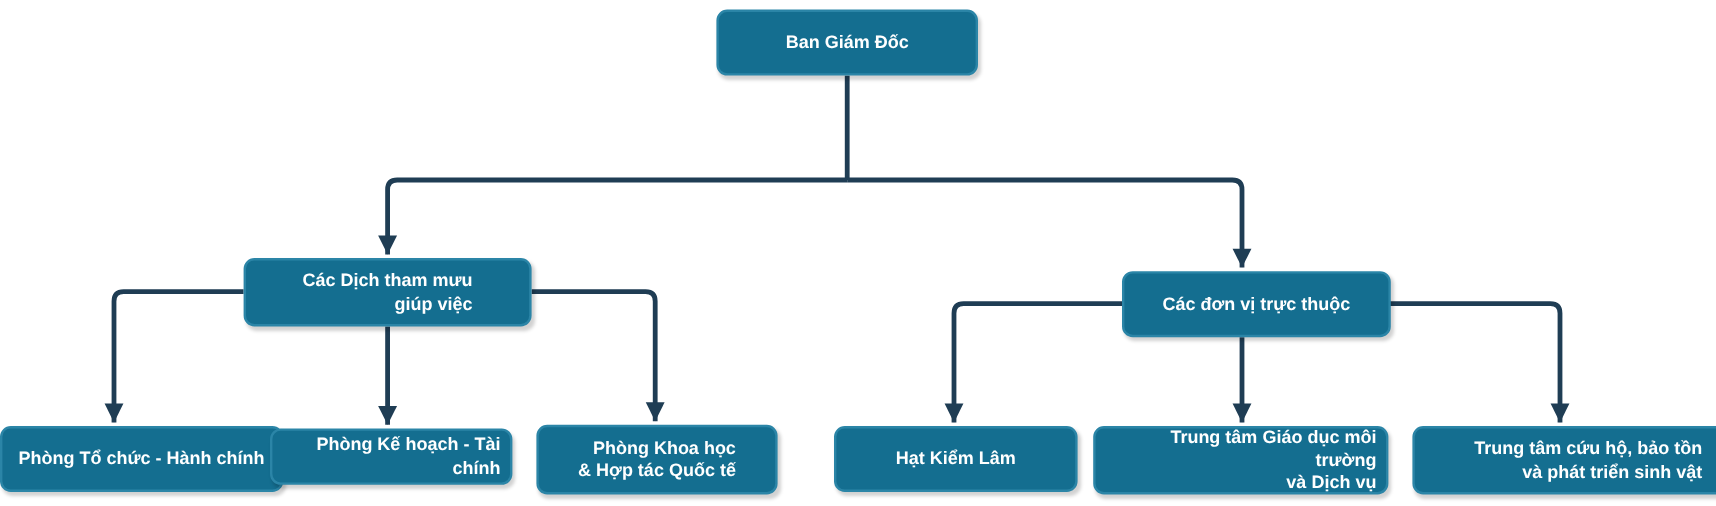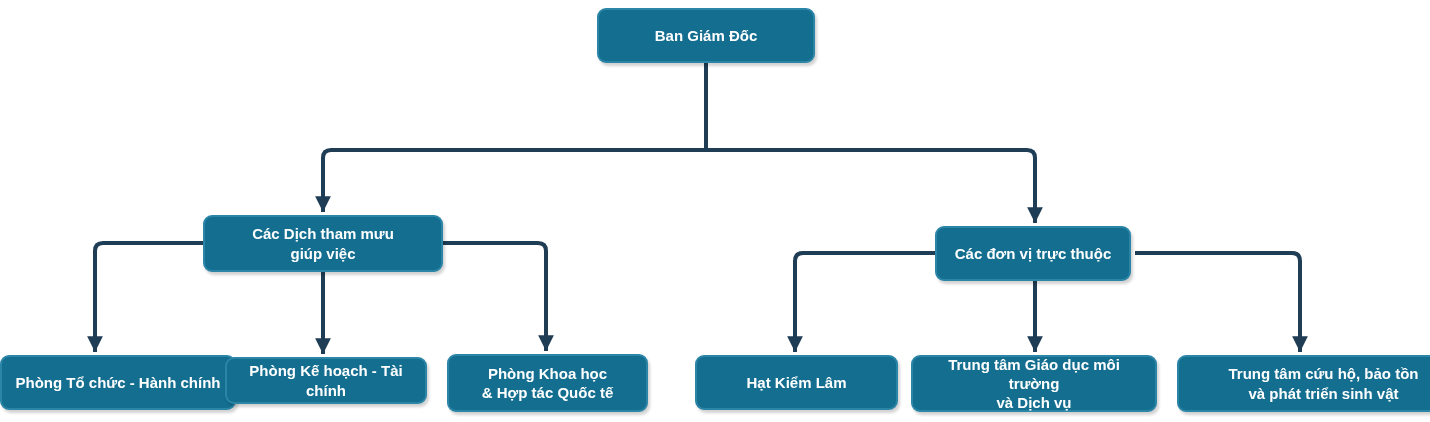--- a/index.html
+++ b/index.html
@@ -32,21 +32,21 @@
   }
   .node {
     position: absolute;
     background: var(--node-fill);
     border: 2px solid var(--node-border);
     border-radius: 9px;
     color: var(--text);
     display: flex;
     align-items: center;
     justify-content: center;
-    text-align: center;
+    text-align: right;
     font-weight: bold;
     font-size: 15px;
     line-height: 1.28;
     white-space: pre-line;
     box-shadow: 2px 3px 3px rgba(0,0,0,0.18);
     padding: 4px 8px;
     cursor: default;
   }
 </style>
 </head>
@@ -76,21 +76,21 @@
 
   <div class="node" style="left:597px; top:8px; width:218px; height:55px;">
     <span>Ban Giám Đốc</span>
   </div>
 
   <div class="node" style="left:203px; top:215px; width:240px; height:57px;">
     <span>Các Dịch tham mưu
 giúp việc</span>
   </div>
 
-  <div class="node" style="left:935px; top:226px; width:196px; height:55px;">
+  <div class="node" style="left:935px; top:226px; width:224px; height:55px;">
     <span>Các đơn vị trực thuộc</span>
   </div>
 
   <div class="node" style="left:0; top:355px; width:236px; height:55px;">
     <span>Phòng Tổ chức - Hành chính</span>
   </div>
 
   <div class="node" style="left:225px; top:357px; width:202px; height:47px;">
     <span>Phòng Kế hoạch - Tài chính</span>
   </div>

